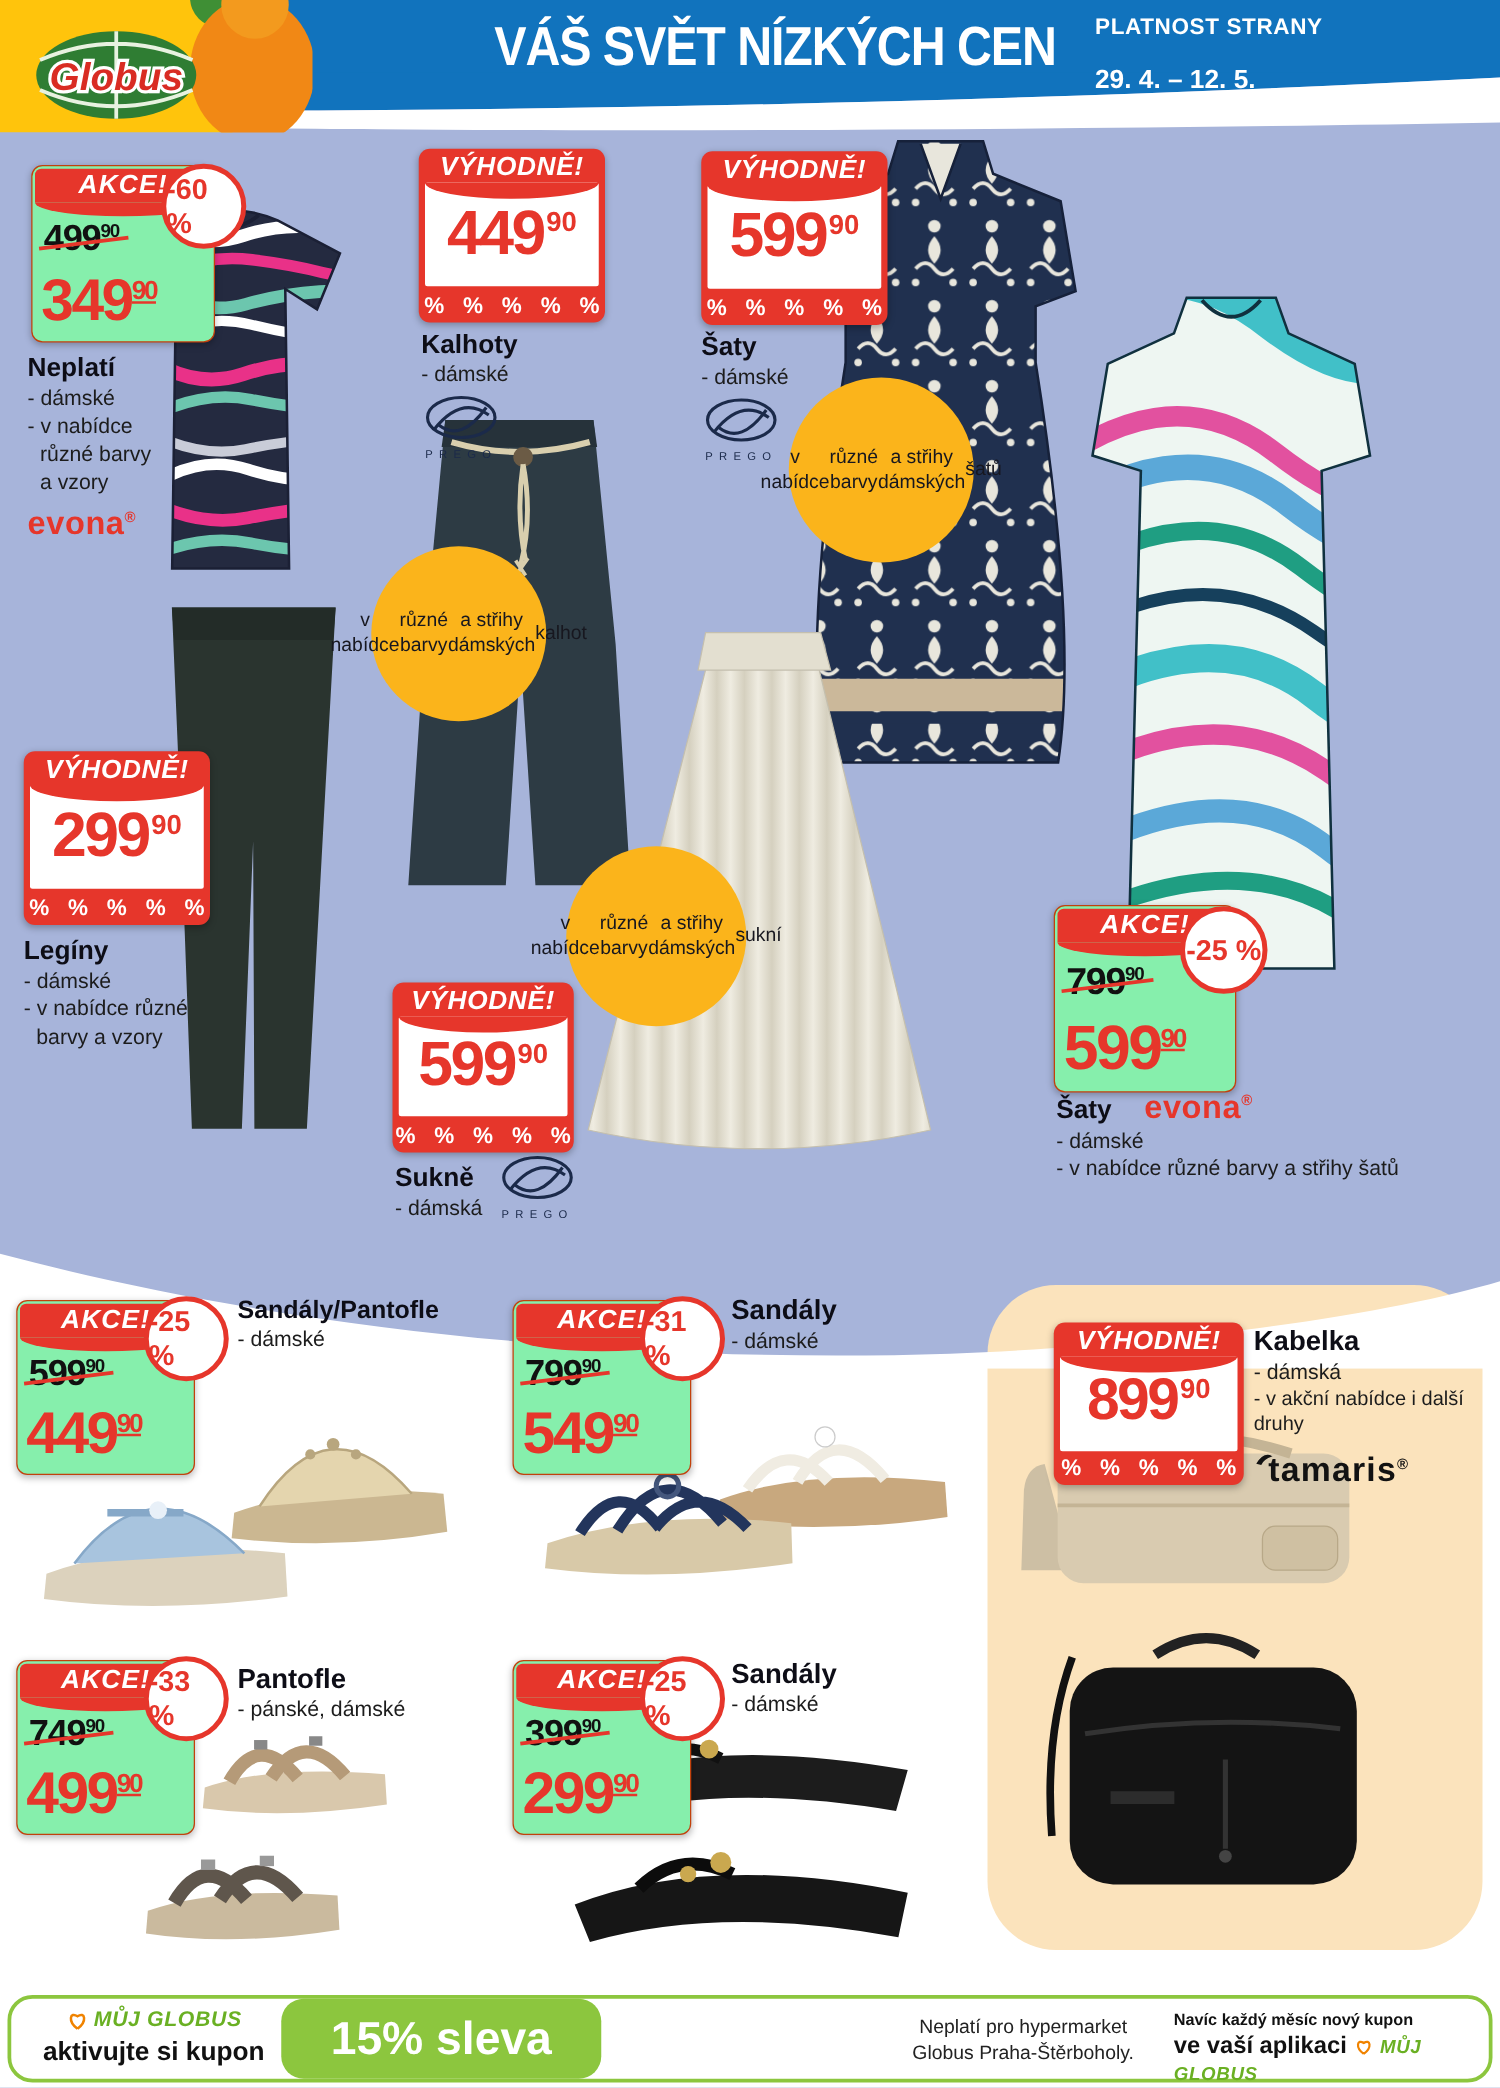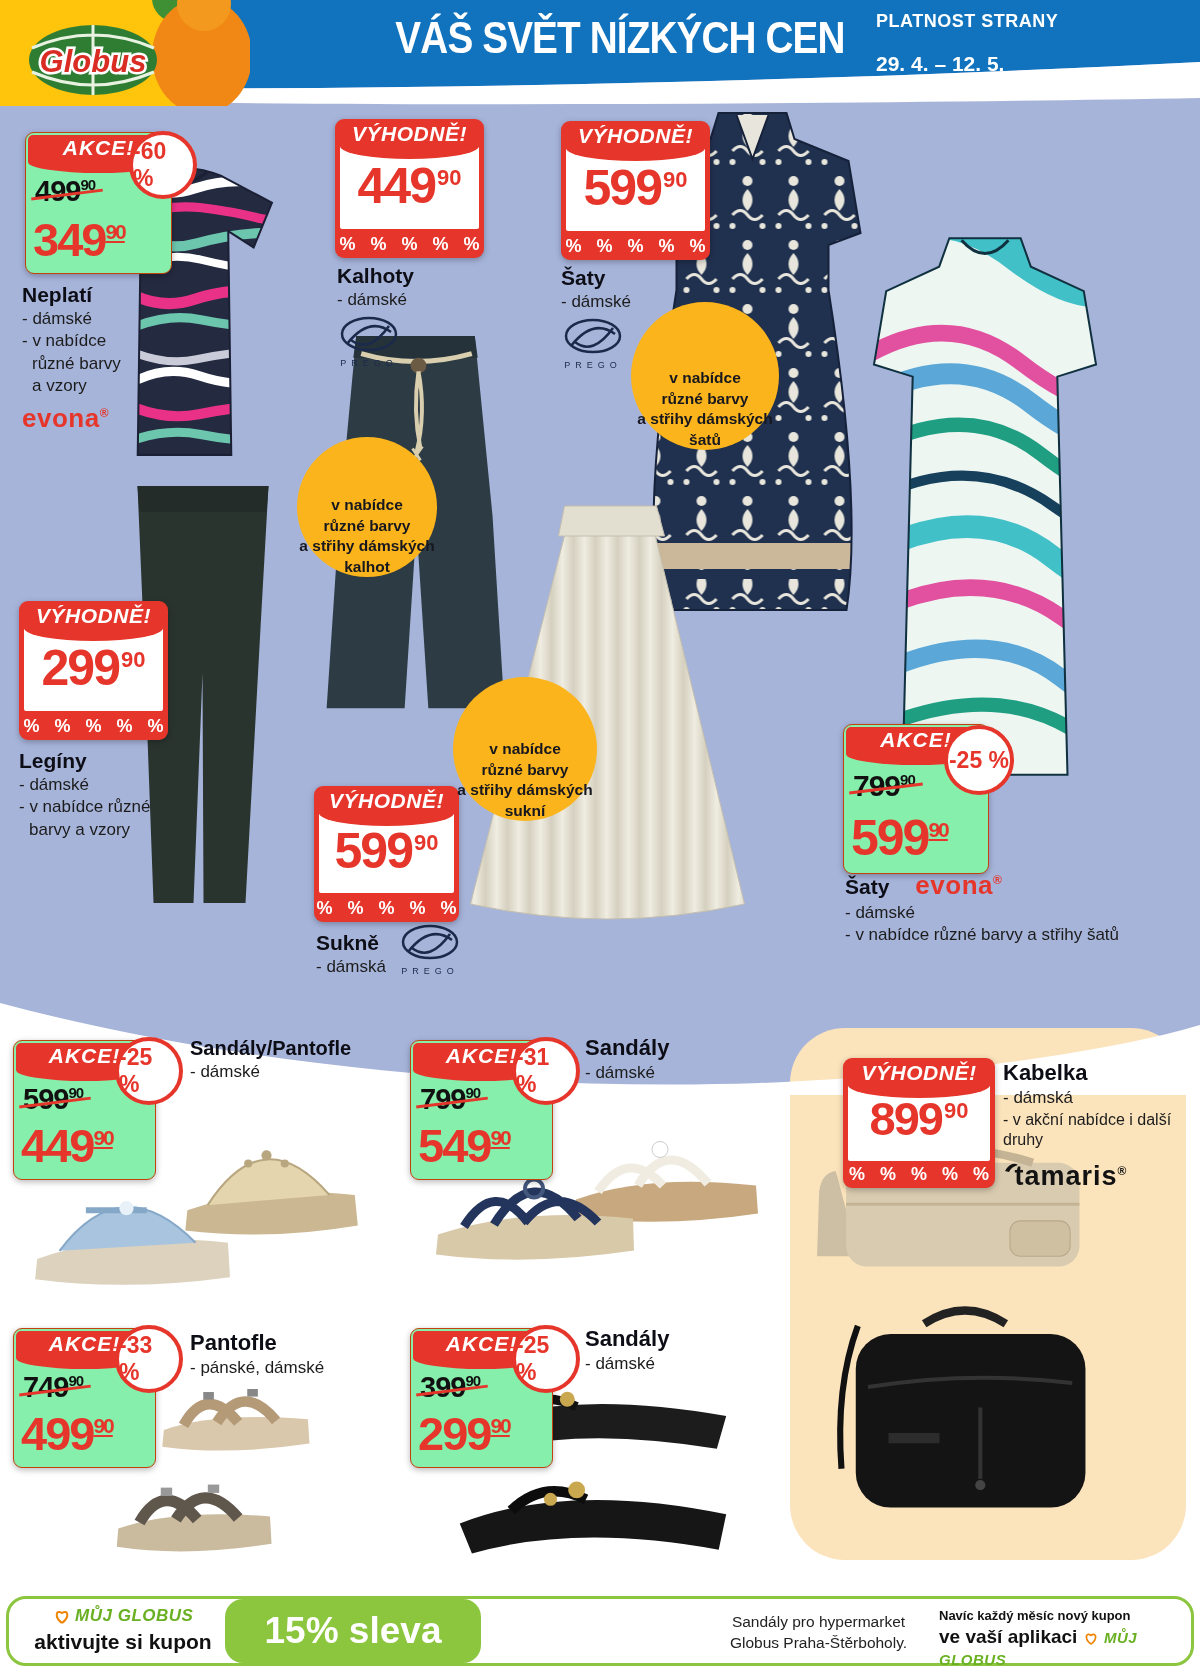--- a/index.html
+++ b/index.html
@@ -44,22 +44,22 @@
 
   
   .plabel{position:absolute;z-index:4}
   .pname{font-size:21px;font-weight:700;color:#0d0d16}
   .pline{font-size:17px;color:#1c1c1c;line-height:1.2;margin-top:2px}
   .indent{padding-left:10px}
   .evona{color:#e6362b;font-weight:700;font-size:26px;letter-spacing:.5px}
   .evona sup{font-size:12px}
   .tamaris{font-size:27px;font-weight:700;color:#121212;letter-spacing:1px}
   .tamaris sup{font-size:12px}
-  .bubble{position:absolute;background:#fbb41b;border-radius:50%;display:flex;flex-direction:column;align-items:center;
-    justify-content:flex-end;text-align:center;font-weight:700;font-size:15.5px;color:#17171f;z-index:6;line-height:1.32}
+  .bubble{position:absolute;background:#fbb41b;border-radius:50%;display:flex;align-items:center;
+    justify-content:center;text-align:center;font-weight:400;font-size:15.5px;color:#17171f;z-index:6;line-height:1.32}
   .beige-panel{position:absolute;left:790px;top:1028px;width:396px;height:532px;background:#fbe3bc;border-radius:55px;z-index:1}
   .img{position:absolute;z-index:1}
 
   
   .footer{position:absolute;left:6px;top:1596px;width:1188px;height:70px;background:#fff;border:3px solid #8cc63e;border-radius:20px;z-index:8}
   .fpill{position:absolute;left:216px;top:0;width:256px;height:64px;background:#8cc63e;border-radius:18px;color:#fff;
     font-weight:700;font-size:37px;display:flex;align-items:center;justify-content:center}
   .mg-line{position:absolute;left:14px;top:7px;width:200px;text-align:center}
   .mg{color:#6ab023;font-weight:700;font-style:italic;font-size:17px;letter-spacing:.5px}
   .mg-activate{position:absolute;left:6px;top:31px;width:216px;text-align:center;font-weight:700;font-size:21px;color:#111}
@@ -463,21 +463,21 @@
   <div class="footer">
     <div class="mg-line">
       <svg width="18" height="16" viewBox="0 0 18 16" style="vertical-align:-3px">
         <path d="M9,15 C1,9 3,1 9,5 C15,1 17,9 9,15" stroke="#f08300" stroke-width="2" fill="none"></path>
       </svg>
       <span class="mg">MŮJ GLOBUS</span>
     </div>
     <div class="mg-activate">aktivujte si kupon</div>
     <div class="fpill">15% sleva</div>
     <div class="f-note">
-      <div>Sandály pro hypermarket</div>
+      <div>Neplatí pro hypermarket</div>
       <div>Globus Praha-Štěrboholy.</div>
     </div>
     <div class="f-right">
       <div class="r1">Navíc každý měsíc nový kupon</div>
       <div class="r2">
         <span>ve vaší aplikaci</span>
         <svg width="16" height="14" viewBox="0 0 18 16" style="vertical-align:-2px">
           <path d="M9,15 C1,9 3,1 9,5 C15,1 17,9 9,15" stroke="#f08300" stroke-width="2" fill="none"></path>
         </svg>
         <span class="mg" style="font-size:15px">MŮJ GLOBUS</span>

